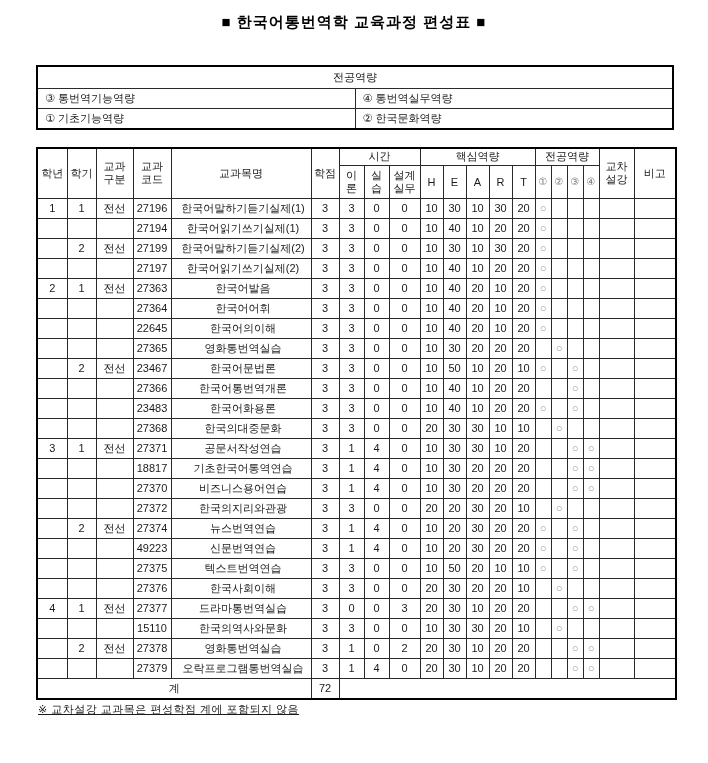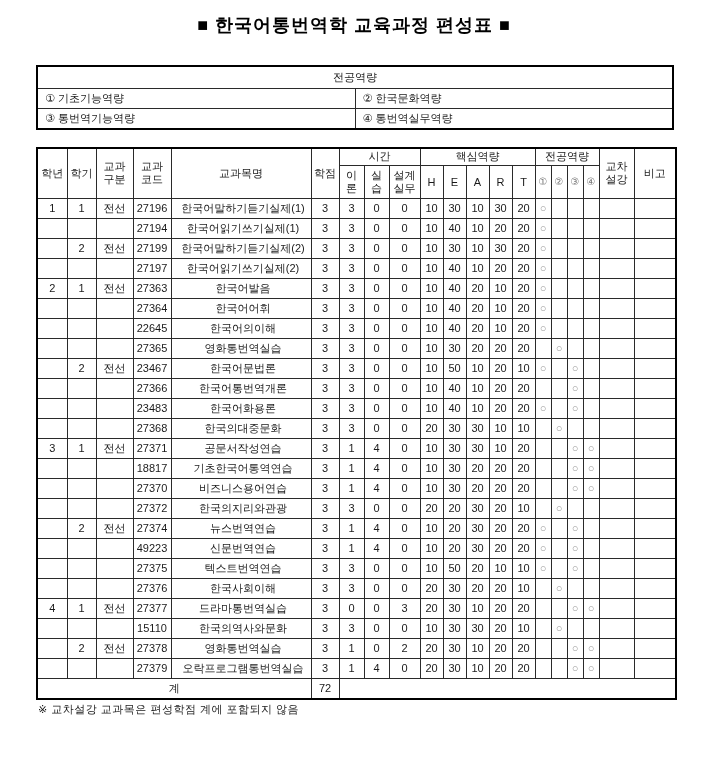--- a/index.html
+++ b/index.html
@@ -3,21 +3,21 @@
 <meta charset="utf-8">
 <style>
   html,body{margin:0;padding:0;}
   body{
     width:708px;height:763px;position:relative;background:#ffffff;
     font-family:"Liberation Sans","DejaVu Sans",sans-serif;color:#1a1a1a;
     -webkit-font-smoothing:antialiased;
   }
   .page-title{
     position:absolute;top:13px;left:0;width:708px;text-align:center;
-    font-size:18px;font-weight:bold;letter-spacing:1px;color:#000;
+    font-size:15px;font-weight:bold;letter-spacing:1px;color:#000;
   }
   
   table{border-collapse:collapse;table-layout:fixed;}
   .comp-table{
     position:absolute;left:36px;top:65px;width:636px;
     border:2px solid #000;
   }
   .comp-table th,.comp-table td{
     border:1px solid #2a2a2a;height:19px;font-size:11px;font-weight:normal;
     overflow:hidden;white-space:nowrap;
@@ -41,43 +41,44 @@
   td.name{text-align:center;padding-left:4px;}
   td.circcell{color:#999;font-size:11px;}
   th.mnum{color:#777;font-size:10px;}
   .gt{border-top-color:#c3c3c3;}
   .gb{border-bottom-color:#c3c3c3;}
   tr.total-row{height:21px;}
   tr.total-row td{font-size:11px;}
   .footnote{
     position:absolute;left:38px;top:702px;font-size:11px;color:#1a1a1a;
     letter-spacing:0.5px;
+    text-decoration:underline;
   }
 </style>
 </head>
 <body>
 
 <div class="page-title">■ 한국어통번역학 교육과정 편성표 ■</div>
 
 <table class="comp-table">
   <colgroup>
       <col style="width:318px">
       <col style="width:318px">
     </colgroup>
   <tbody>
       <tr>
     <th colspan="2">전공역량</th>
   </tr>
   <tr>
+    <td>③ 통번역기능역량</td>
+    <td>④ 통번역실무역량</td>
+  </tr>
+  <tr>
     <td>① 기초기능역량</td>
     <td>② 한국문화역량</td>
-  </tr>
-  <tr>
-    <td>③ 통번역기능역량</td>
-    <td>④ 통번역실무역량</td>
   </tr>
 </tbody>
   </table>
 
 <table class="main-table">
   <colgroup>
     <col style="width:30px">
       <col style="width:29px">
       <col style="width:37px">
       <col style="width:38px">

